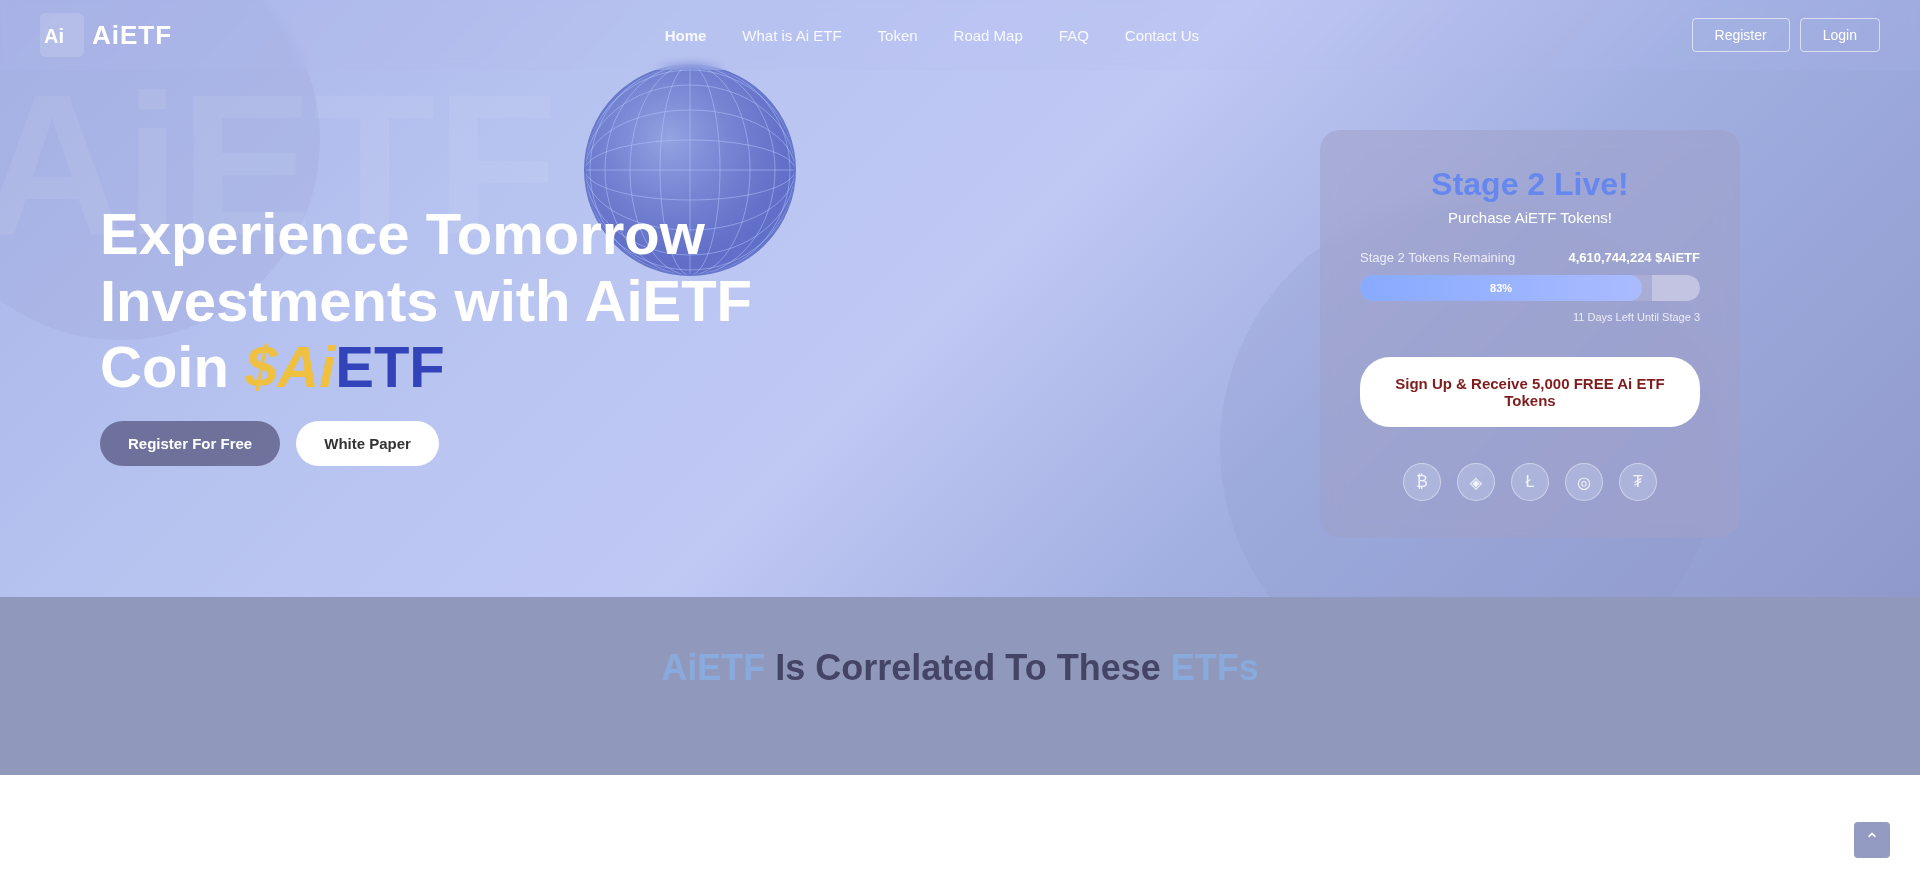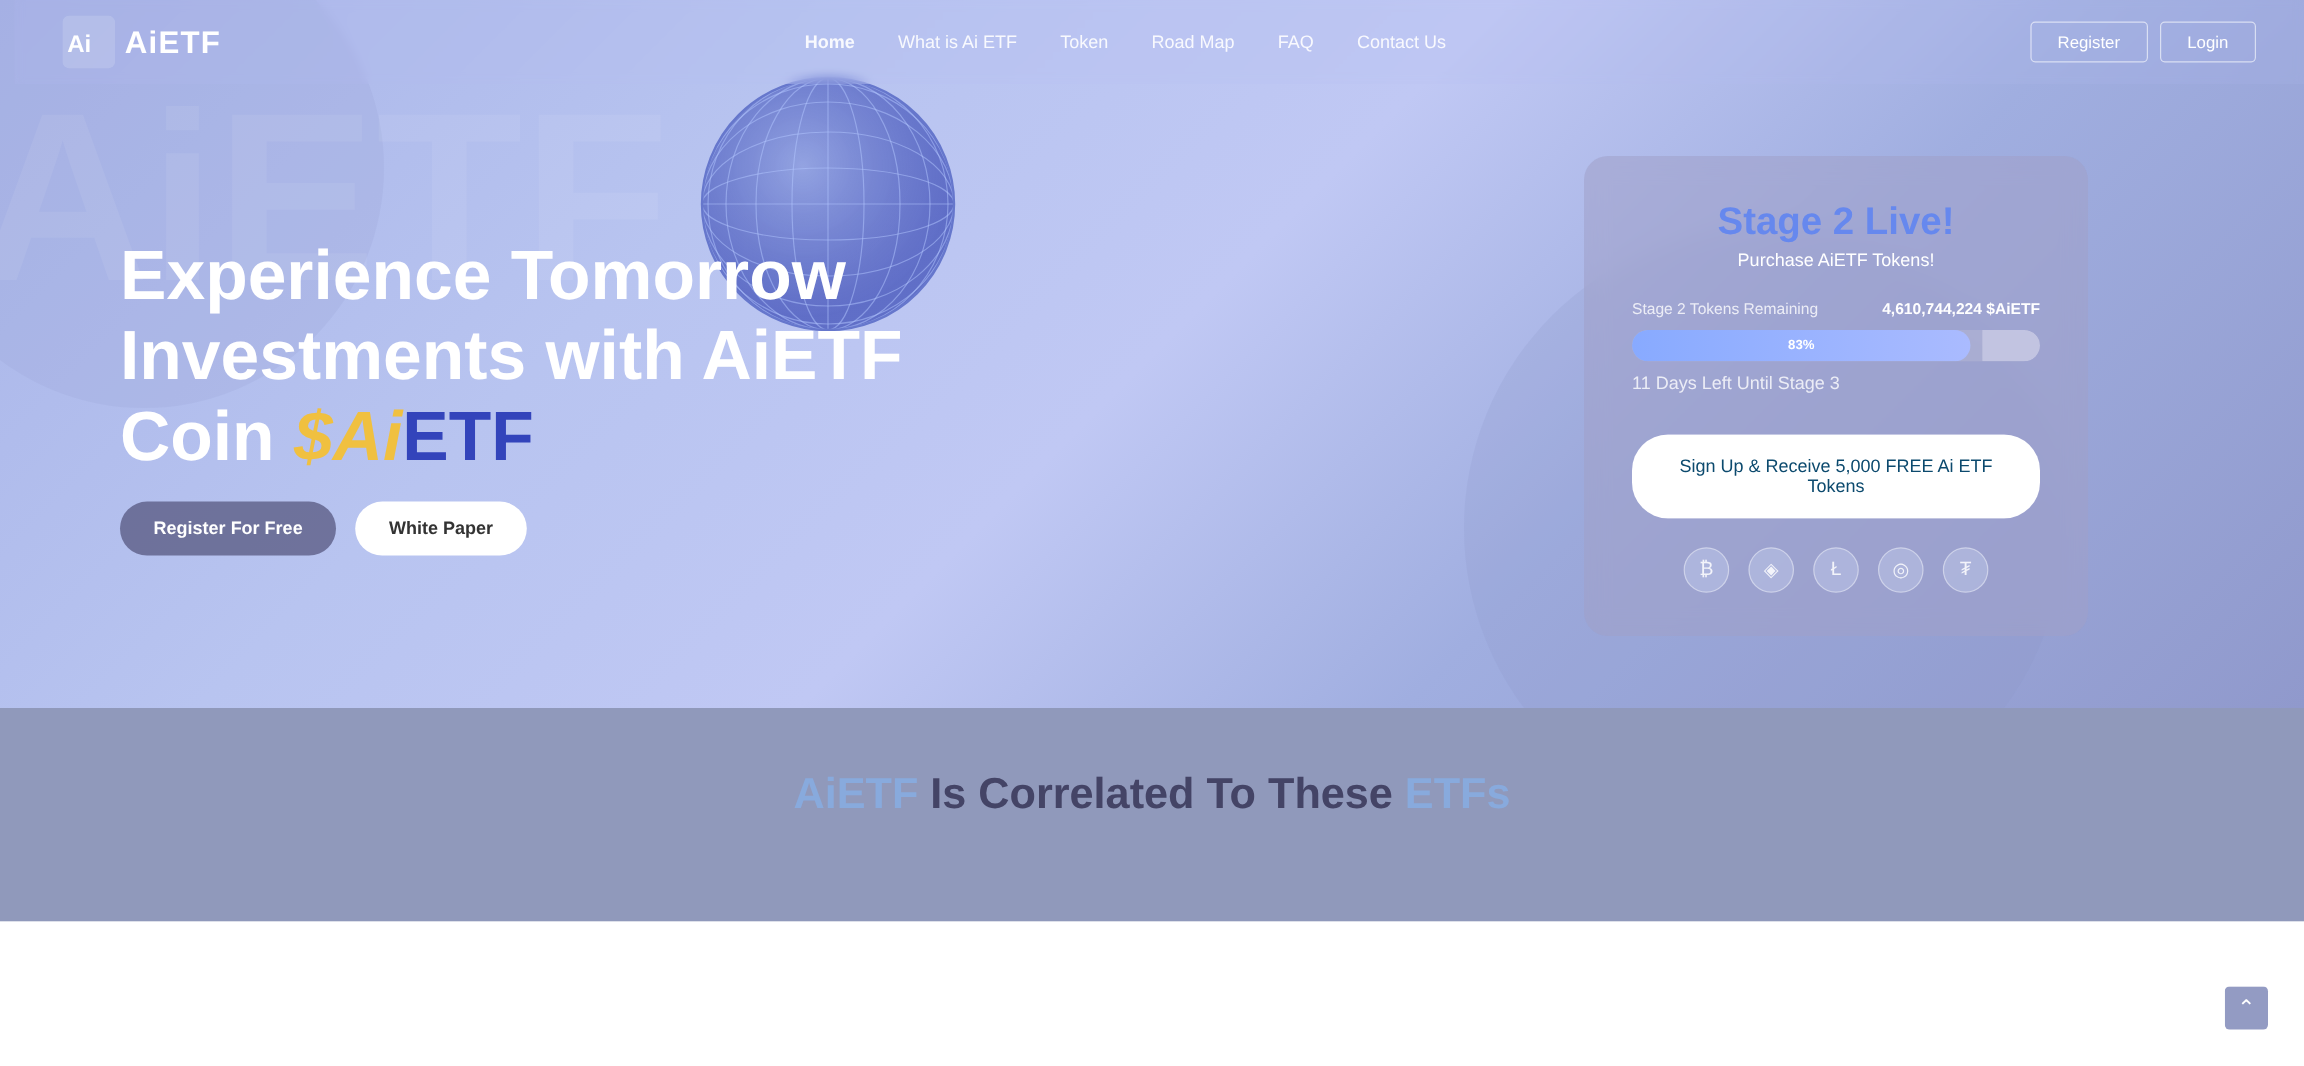--- a/index.html
+++ b/index.html
@@ -1,21 +1,21 @@
 <!DOCTYPE html>
 <html><head>
   <meta charset="utf-8">
   <style>
     * { margin: 0; padding: 0; box-sizing: border-box; }
     body { font-family: 'Arial', sans-serif; overflow-x: hidden; width: 1920px; }
 
     
     .navbar {
       position: fixed;
-      top: 0; left: 12px; right: 0;
+      top: 0; left: 0; right: 0;
       display: flex;
       align-items: center;
       justify-content: space-between;
       padding: 0 40px;
       height: 70px;
       background: rgba(180, 190, 240, 0.15);
       backdrop-filter: blur(4px);
       z-index: 100;
     }
     .logo-area {
@@ -259,37 +259,37 @@
 
     .progress-end-block {
       position: absolute;
       right: 0; top: 0;
       width: 48px; height: 100%;
       background: rgba(220,220,240,0.5);
       border-radius: 0 13px 13px 0;
     }
 
     .stage-days {
-      text-align: left;
-      font-size: 15px;
+      text-align: right;
+      font-size: 11px;
       color: rgba(255,255,255,0.8);
       margin-bottom: 34px;
     }
 
     .btn-signup {
       width: 100%;
       padding: 16px;
       border-radius: 30px;
       border: 2px solid rgba(255,255,255,0.6);
       background: white;
-      color: #0c4a6e;
+      color: #7f1d1d;
       font-size: 15px;
-      font-weight: 400;
-      cursor: pointer;
-      margin-bottom: 24px;
+      font-weight: 700;
+      cursor: pointer;
+      margin-bottom: 36px;
     }
 
     .crypto-icons {
       display: flex;
       justify-content: center;
       gap: 16px;
     }
 
     .crypto-icon-circle {
       width: 38px;

